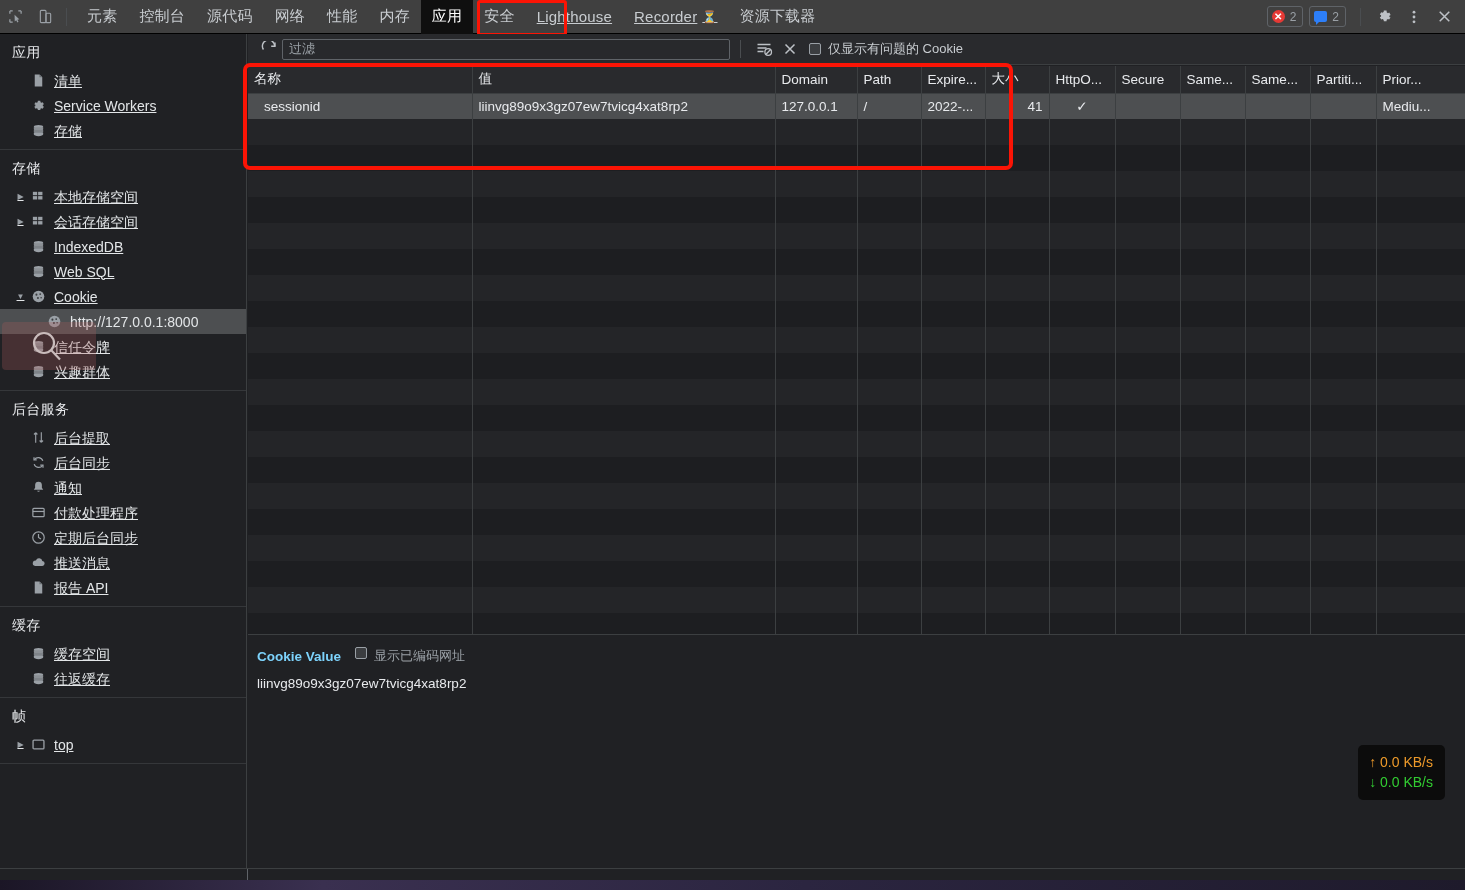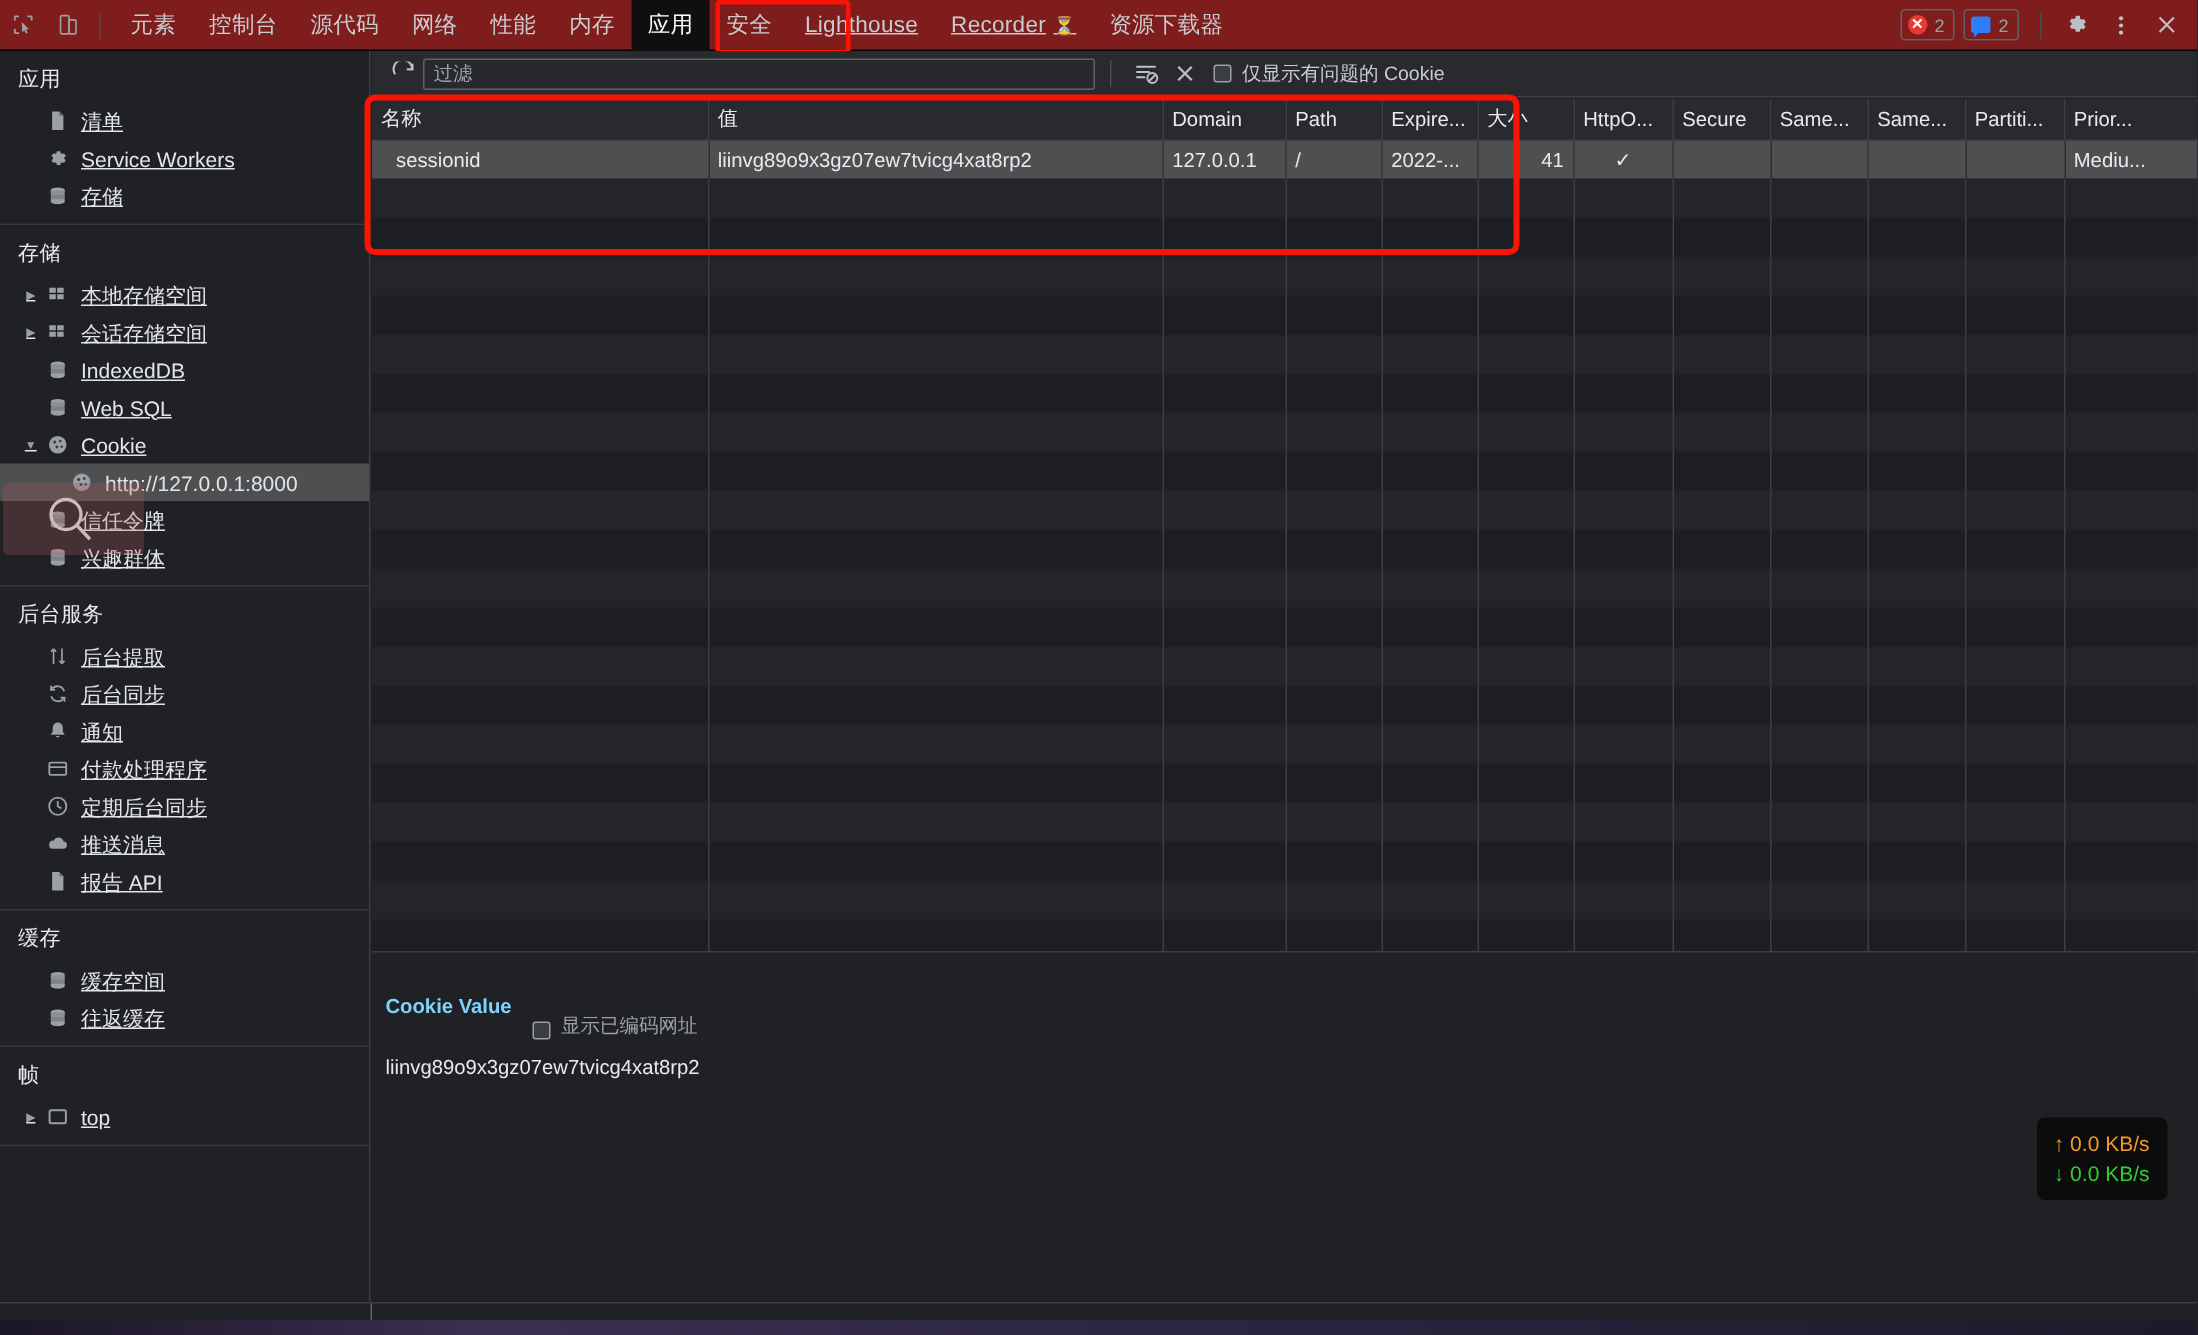--- a/index.html
+++ b/index.html
@@ -8,21 +8,21 @@
     background: #202124;
     font-family: "Liberation Sans", sans-serif;
     overflow: hidden;
     color: #e8eaed;
   }
   #app { position: relative; width: 1465px; height: 890px; background: #202124; }
 
   
   .tabbar {
     position: absolute; left: 0; top: 0; width: 1465px; height: 34px;
-    background: #7f1d1d;
+    background: #404040;
     display: flex; align-items: center;
     border-bottom: 1px solid #000000;
   }
   .tb-icon {
     width: 30px; height: 28px; display: flex; align-items: center; justify-content: center;
     color: #9aa0a6; flex: 0 0 auto;
   }
   .tb-icon svg { display: block; }
   .tb-sep {
     width: 1px; height: 18px; background: #4a4d50; margin: 0 9px 0 6px; flex: 0 0 auto;
@@ -165,21 +165,21 @@
 
   
   .detail {
     position: absolute; left: 0; top: 600px; width: 1217px; height: 234px;
     background: #202124; border-top: 1px solid #3c3f41;
   }
   .detail-head {
     display: flex; align-items: center; gap: 14px; padding: 12px 9px 0 9px;
   }
   .detail-title { font-size: 13.5px; font-weight: bold; color: #7dd3fc; }
-  .detail-chk { display: flex; align-items: flex-end; gap: 7px; margin-top: 28px; }
+  .detail-chk { display: flex; align-items: flex-start; gap: 7px; }
   .detail-chk .chk-label { color: #9aa0a6; }
   .detail-value {
     padding: 11px 9px 0 9px; font-size: 13.5px; color: #e8eaed;
     word-break: break-all;
   }
 
   
   .netspeed {
     position: absolute; right: 20px; bottom: 90px;
     background: #0c0c0c; border-radius: 5px; padding: 7px 12px 8px 11px;

